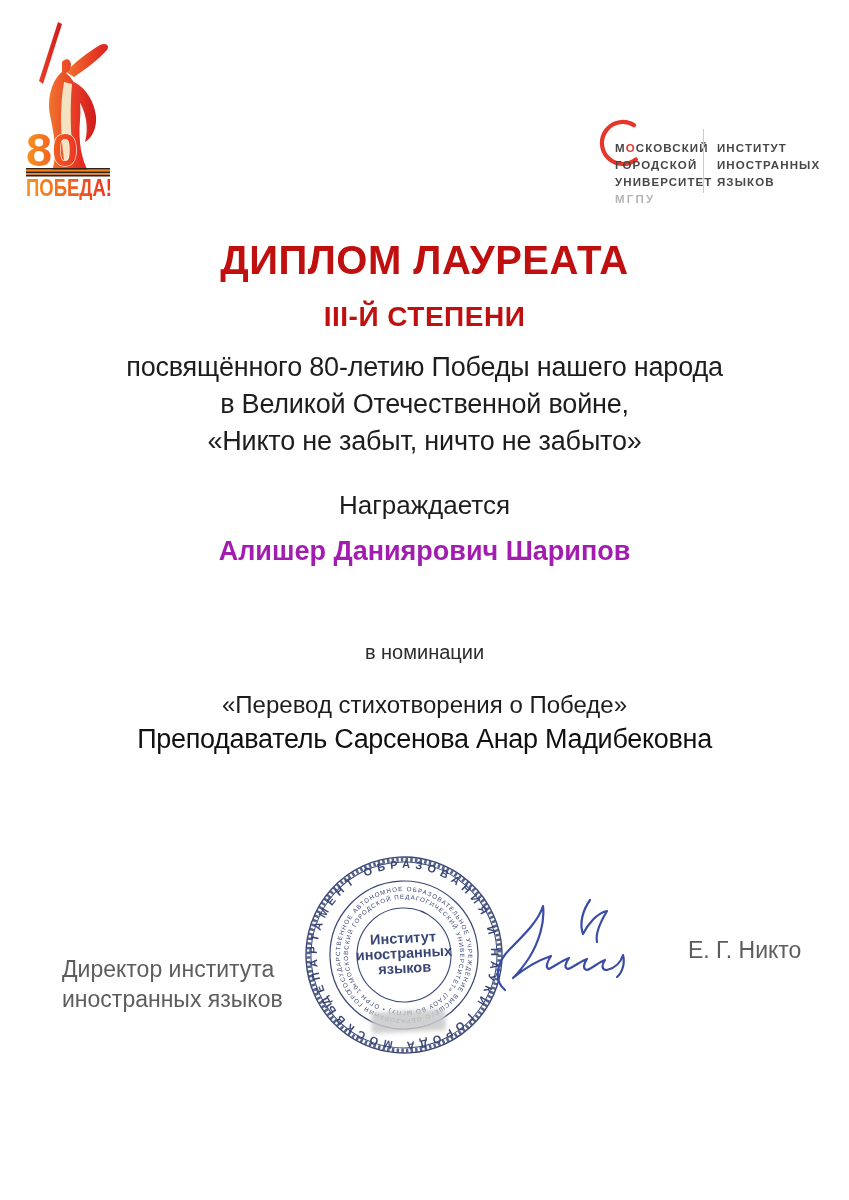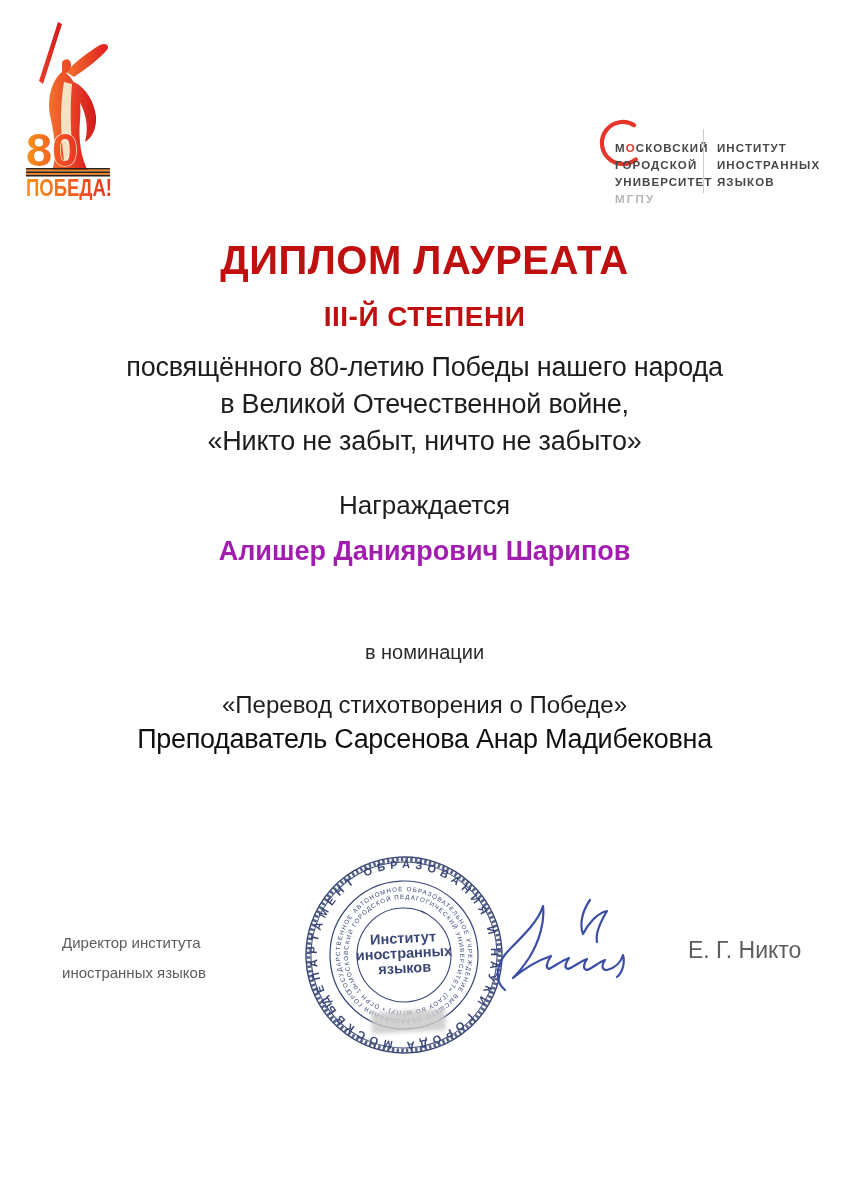--- a/index.html
+++ b/index.html
@@ -23,21 +23,21 @@
 
   
   .uni-text{top:140px;font-size:11.5px;font-weight:bold;letter-spacing:1.1px;color:#474747;line-height:17px;}
   .uni-name{left:615px;}
   .uni-abbr{color:#b5b5b5;letter-spacing:2.2px;}
   .uni-o{color:#e6352b;}
   .uni-divider{left:703px;top:129px;width:1px;height:64px;background:#cccccc;}
   .inst-name{left:717px;}
 
   
-  .director{left:62px;top:928px;font-size:15px;line-height:30px;color:#5d5d5d;}
+  .director{left:62px;top:954px;font-size:23px;line-height:30px;color:#5d5d5d;}
   .signer{left:688px;top:937px;font-size:23px;color:#5d5d5d;}
   .stamp{left:302px;top:853px;opacity:.95;transform:rotate(-3deg);}
   .sig{left:495px;top:862px;}
   .blur-rect{filter:blur(2.3px);}
 </style>
 </head>
 <body>
 
 <div class="page">
 

